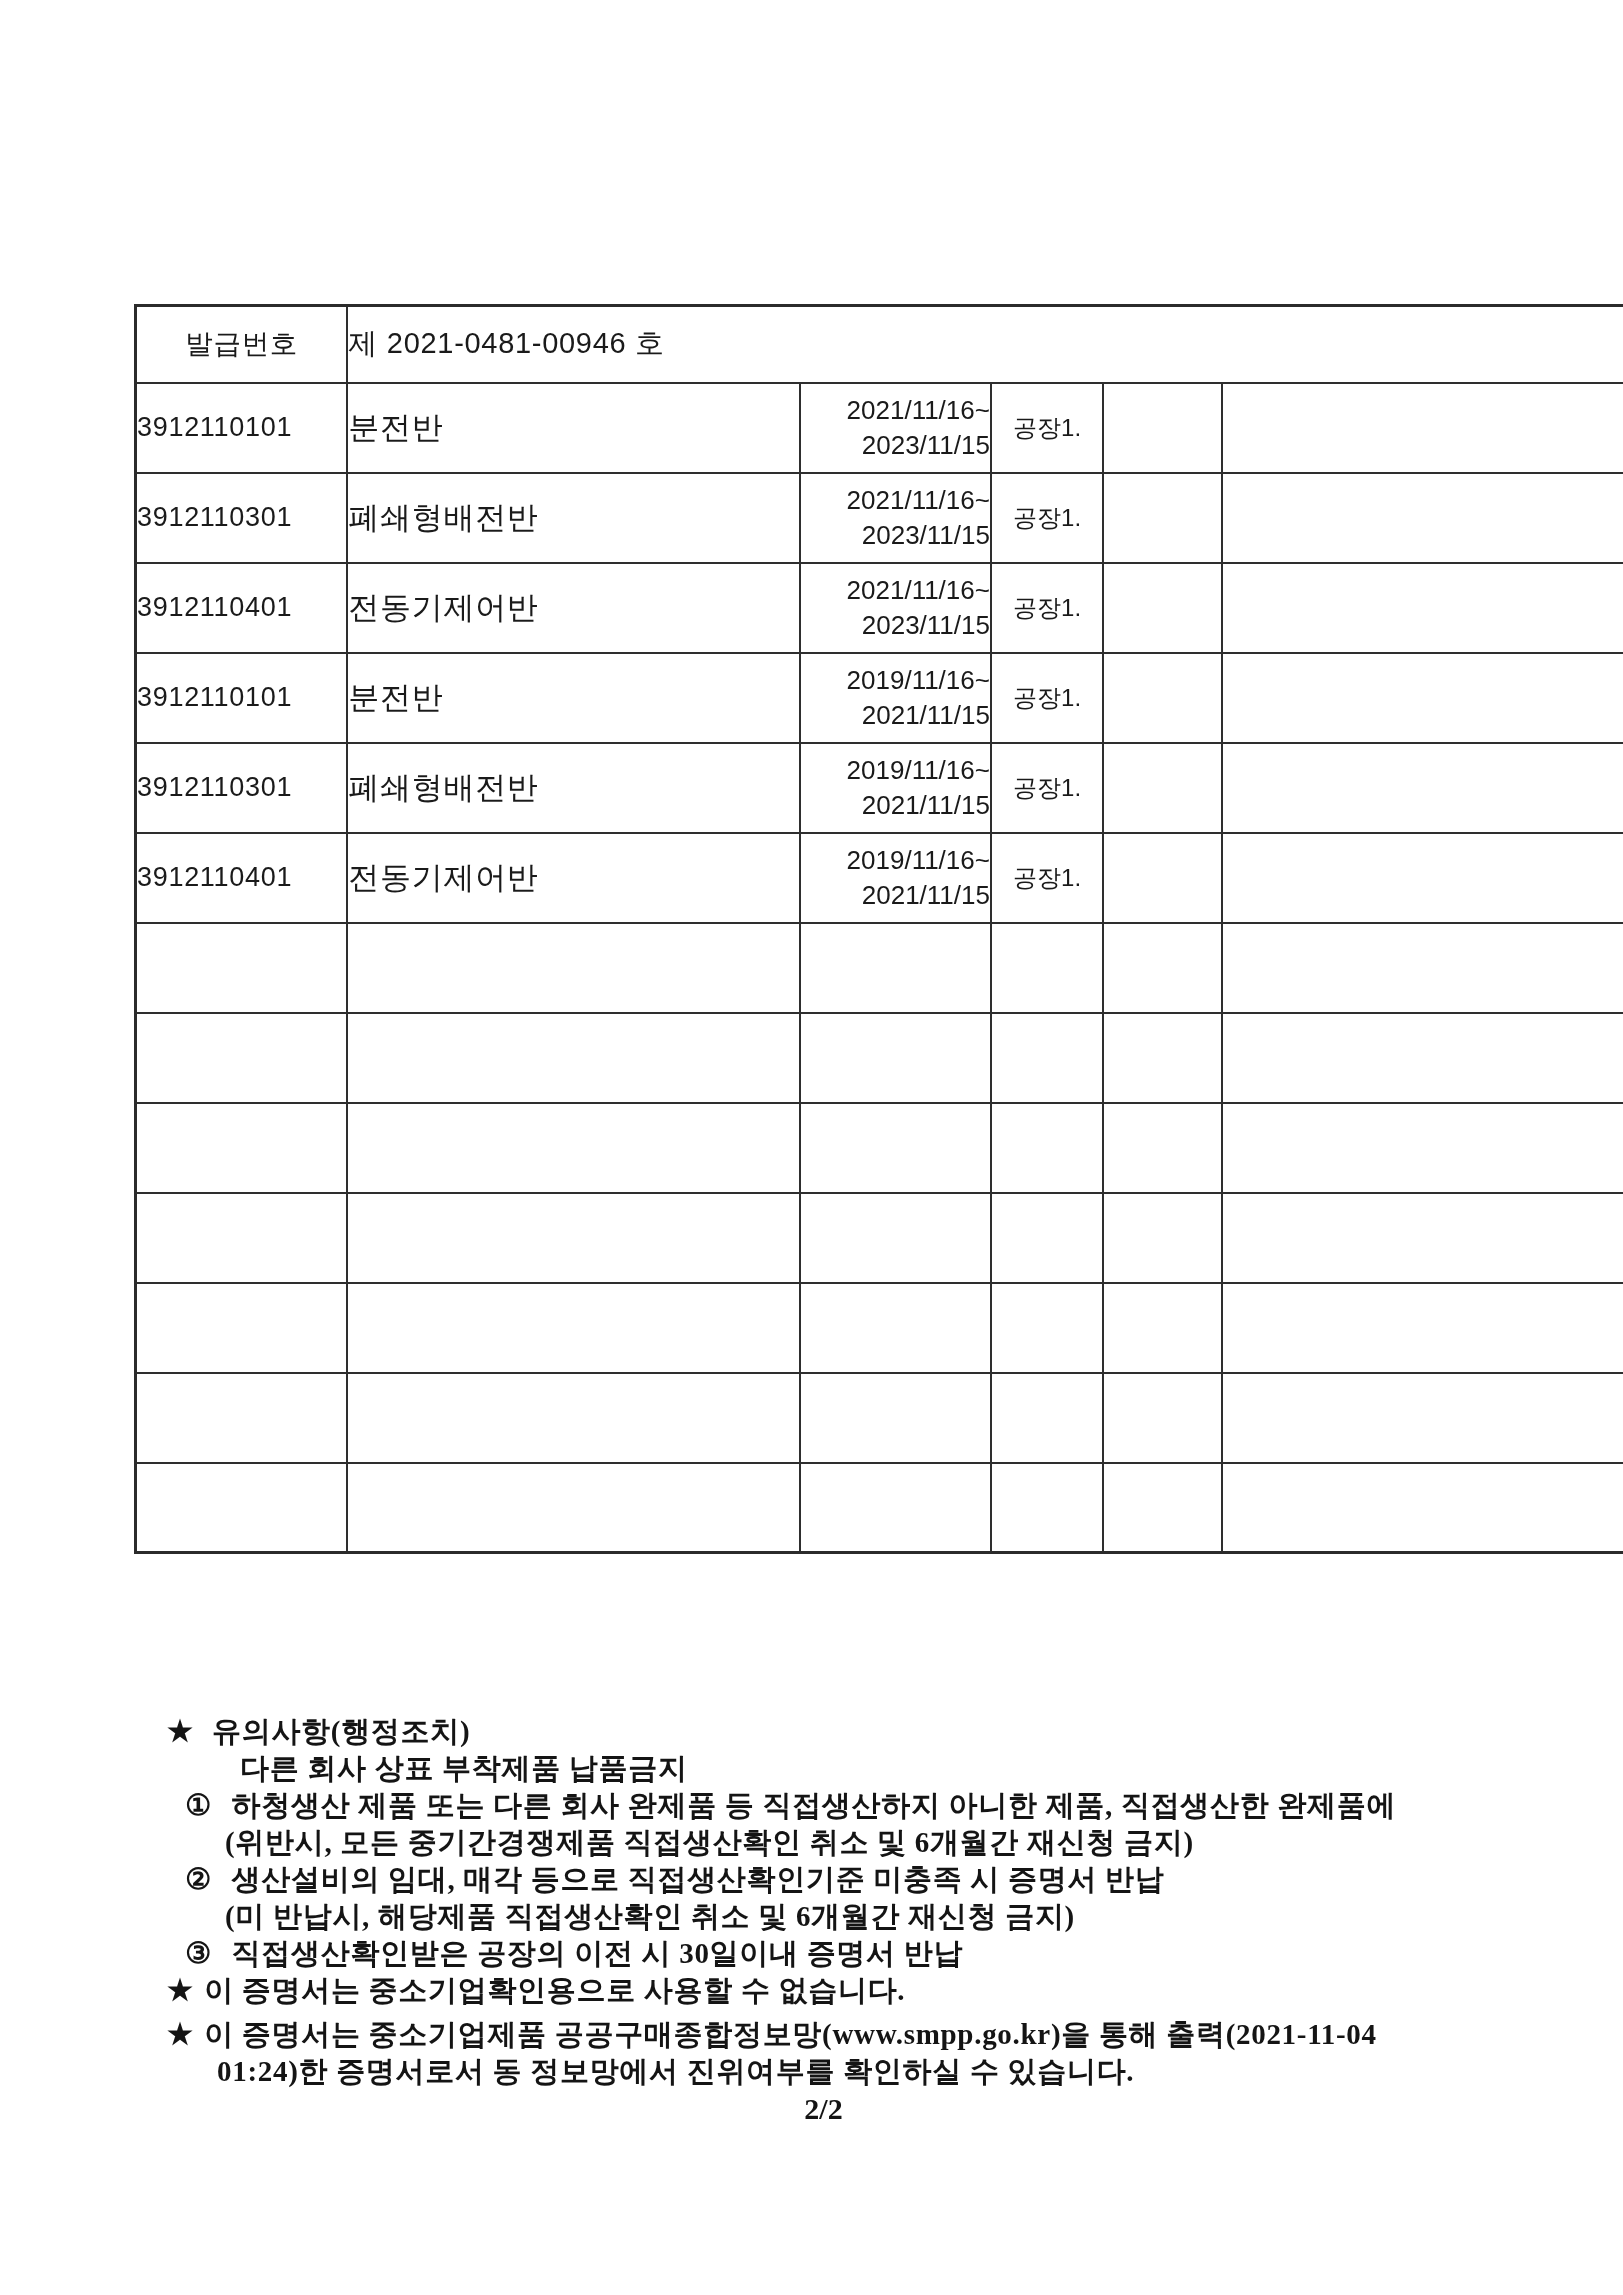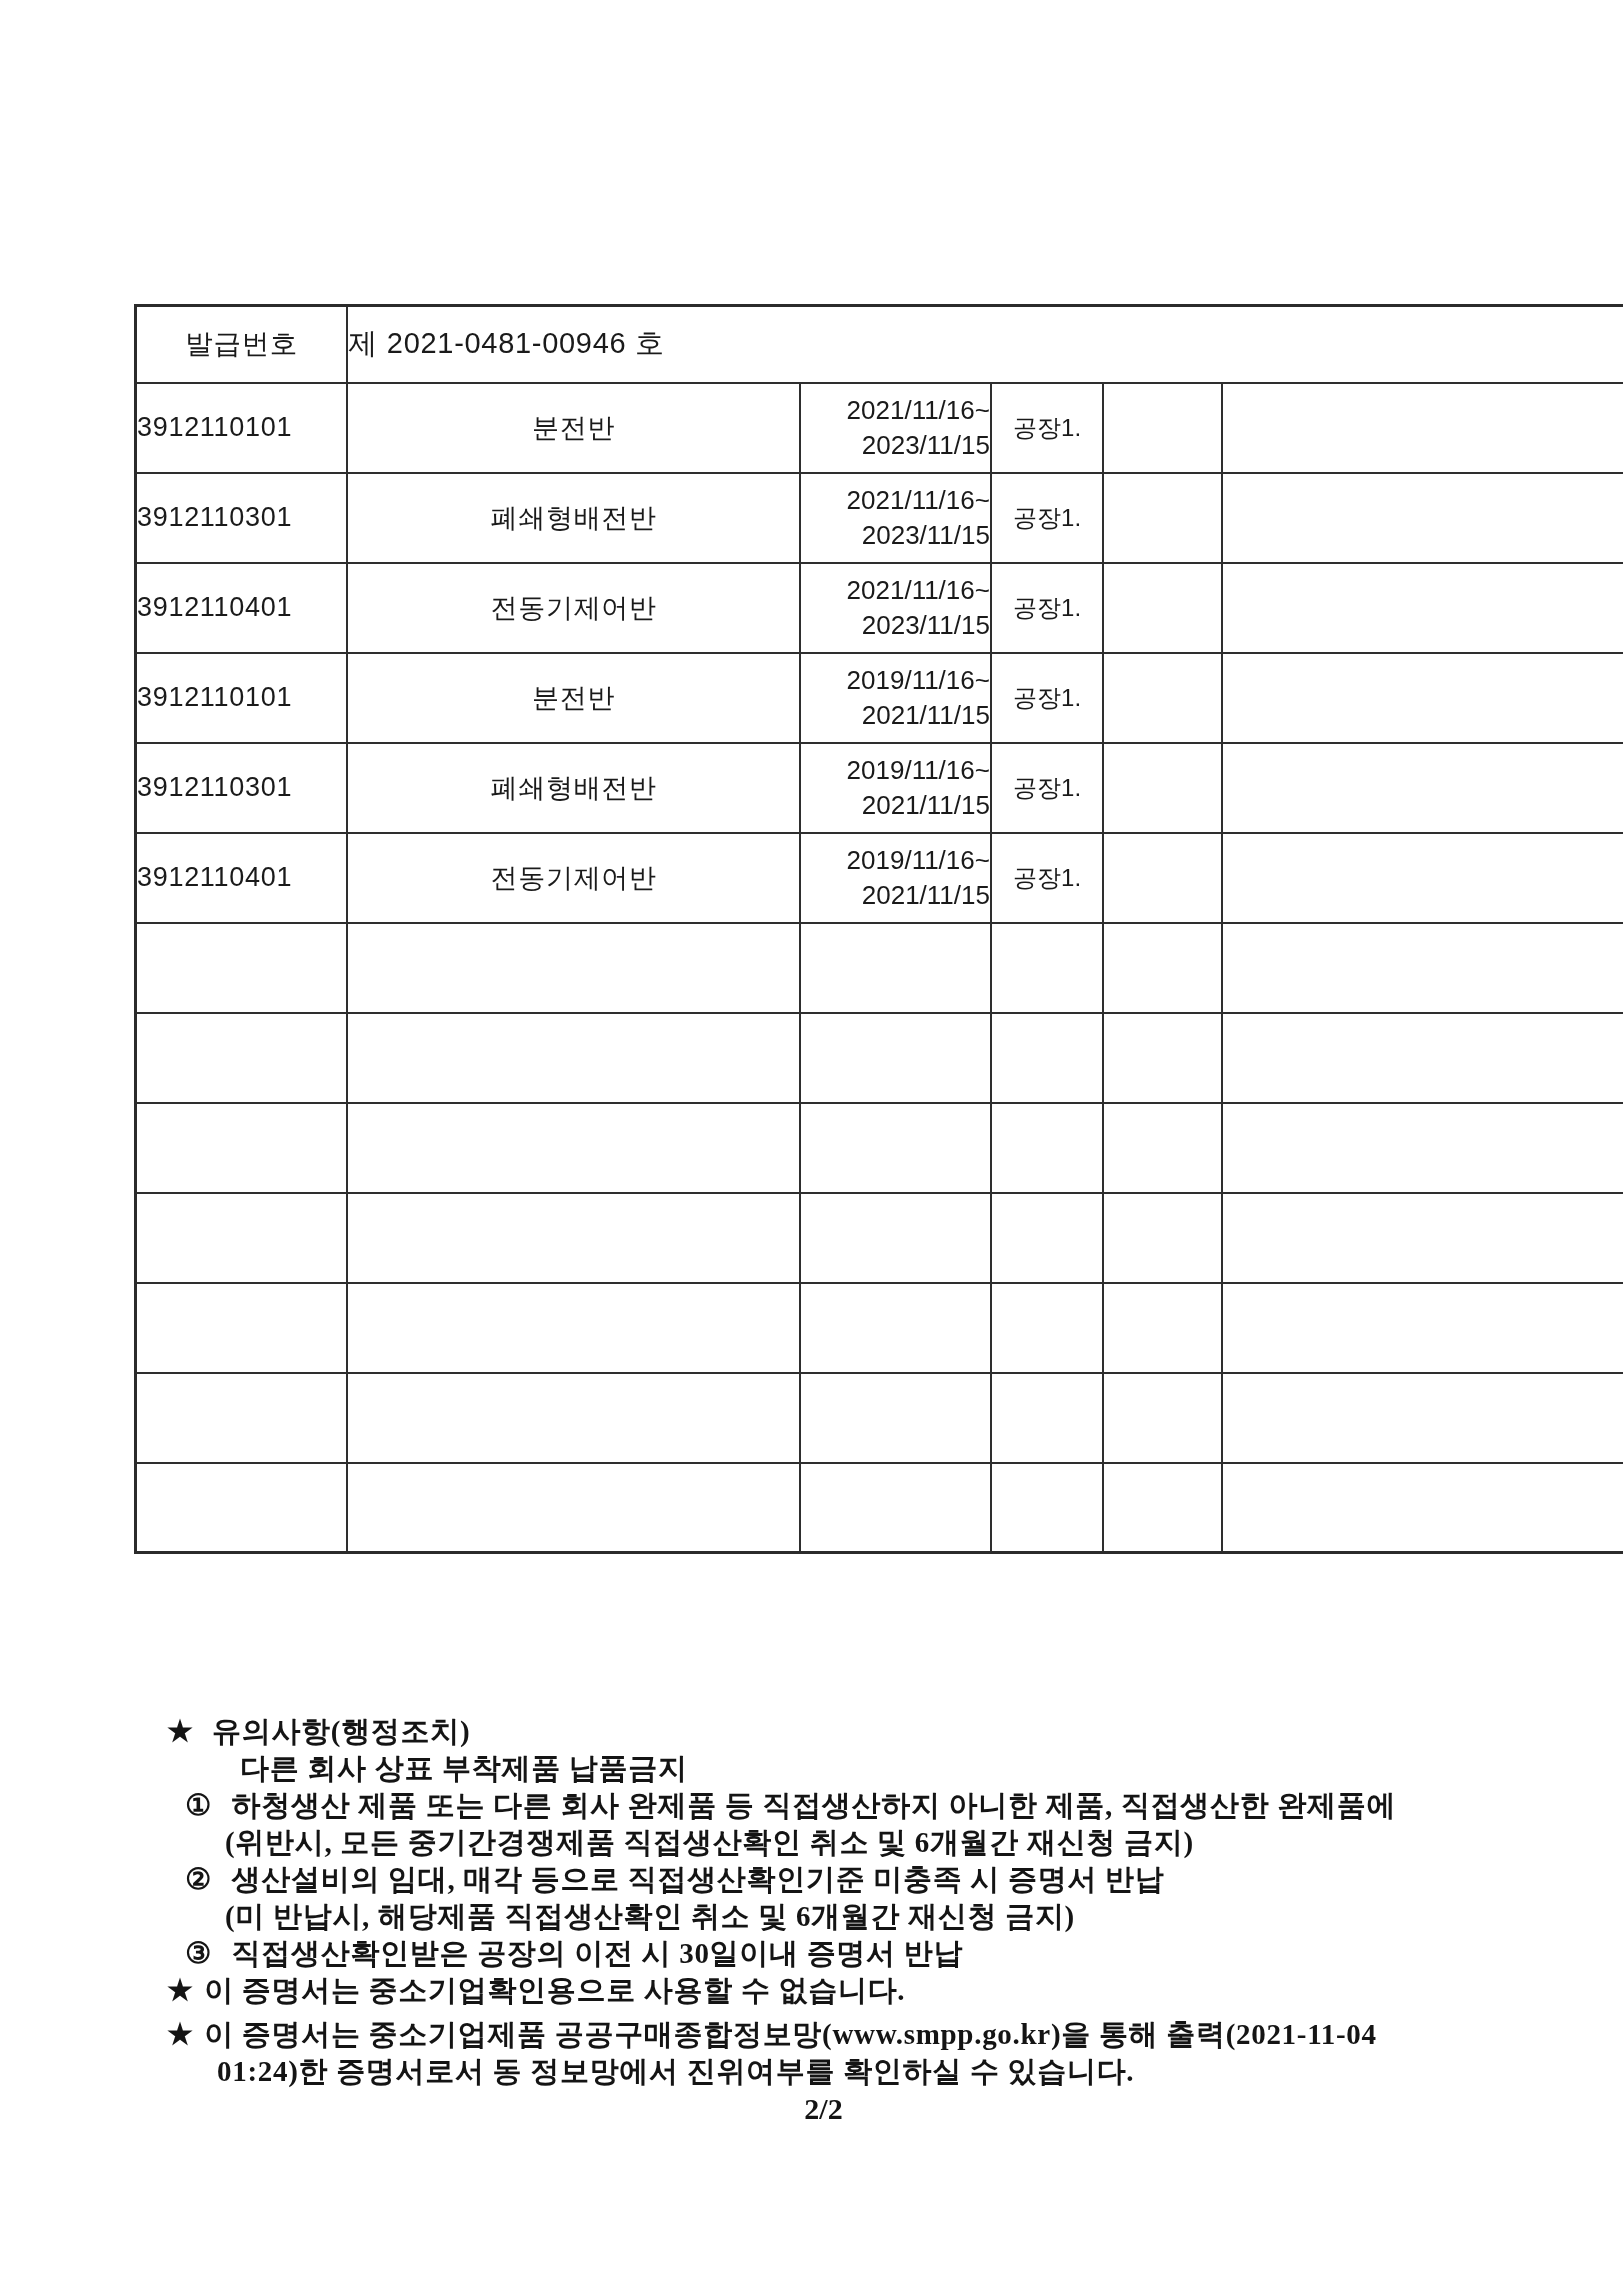--- a/index.html
+++ b/index.html
@@ -72,23 +72,23 @@
     line-height: 1.2;
     letter-spacing: 0;
   }
   td.cell-code {
     text-align: left;
     padding-left: 14.4px;
     font-size: 27px;
     letter-spacing: 0.7px;
   }
   td.cell-name {
-    text-align: center;
+    text-align: left;
     padding-left: 18.3px;
-    font-size: 27px;
+    font-size: 31px;
     letter-spacing: 0.7px;
   }
   td.cell-period {
     text-align: right;
     font-size: 26px;
     line-height: 1.32;
   }
   td.cell-factory {
     text-align: center;
     font-size: 24px;

